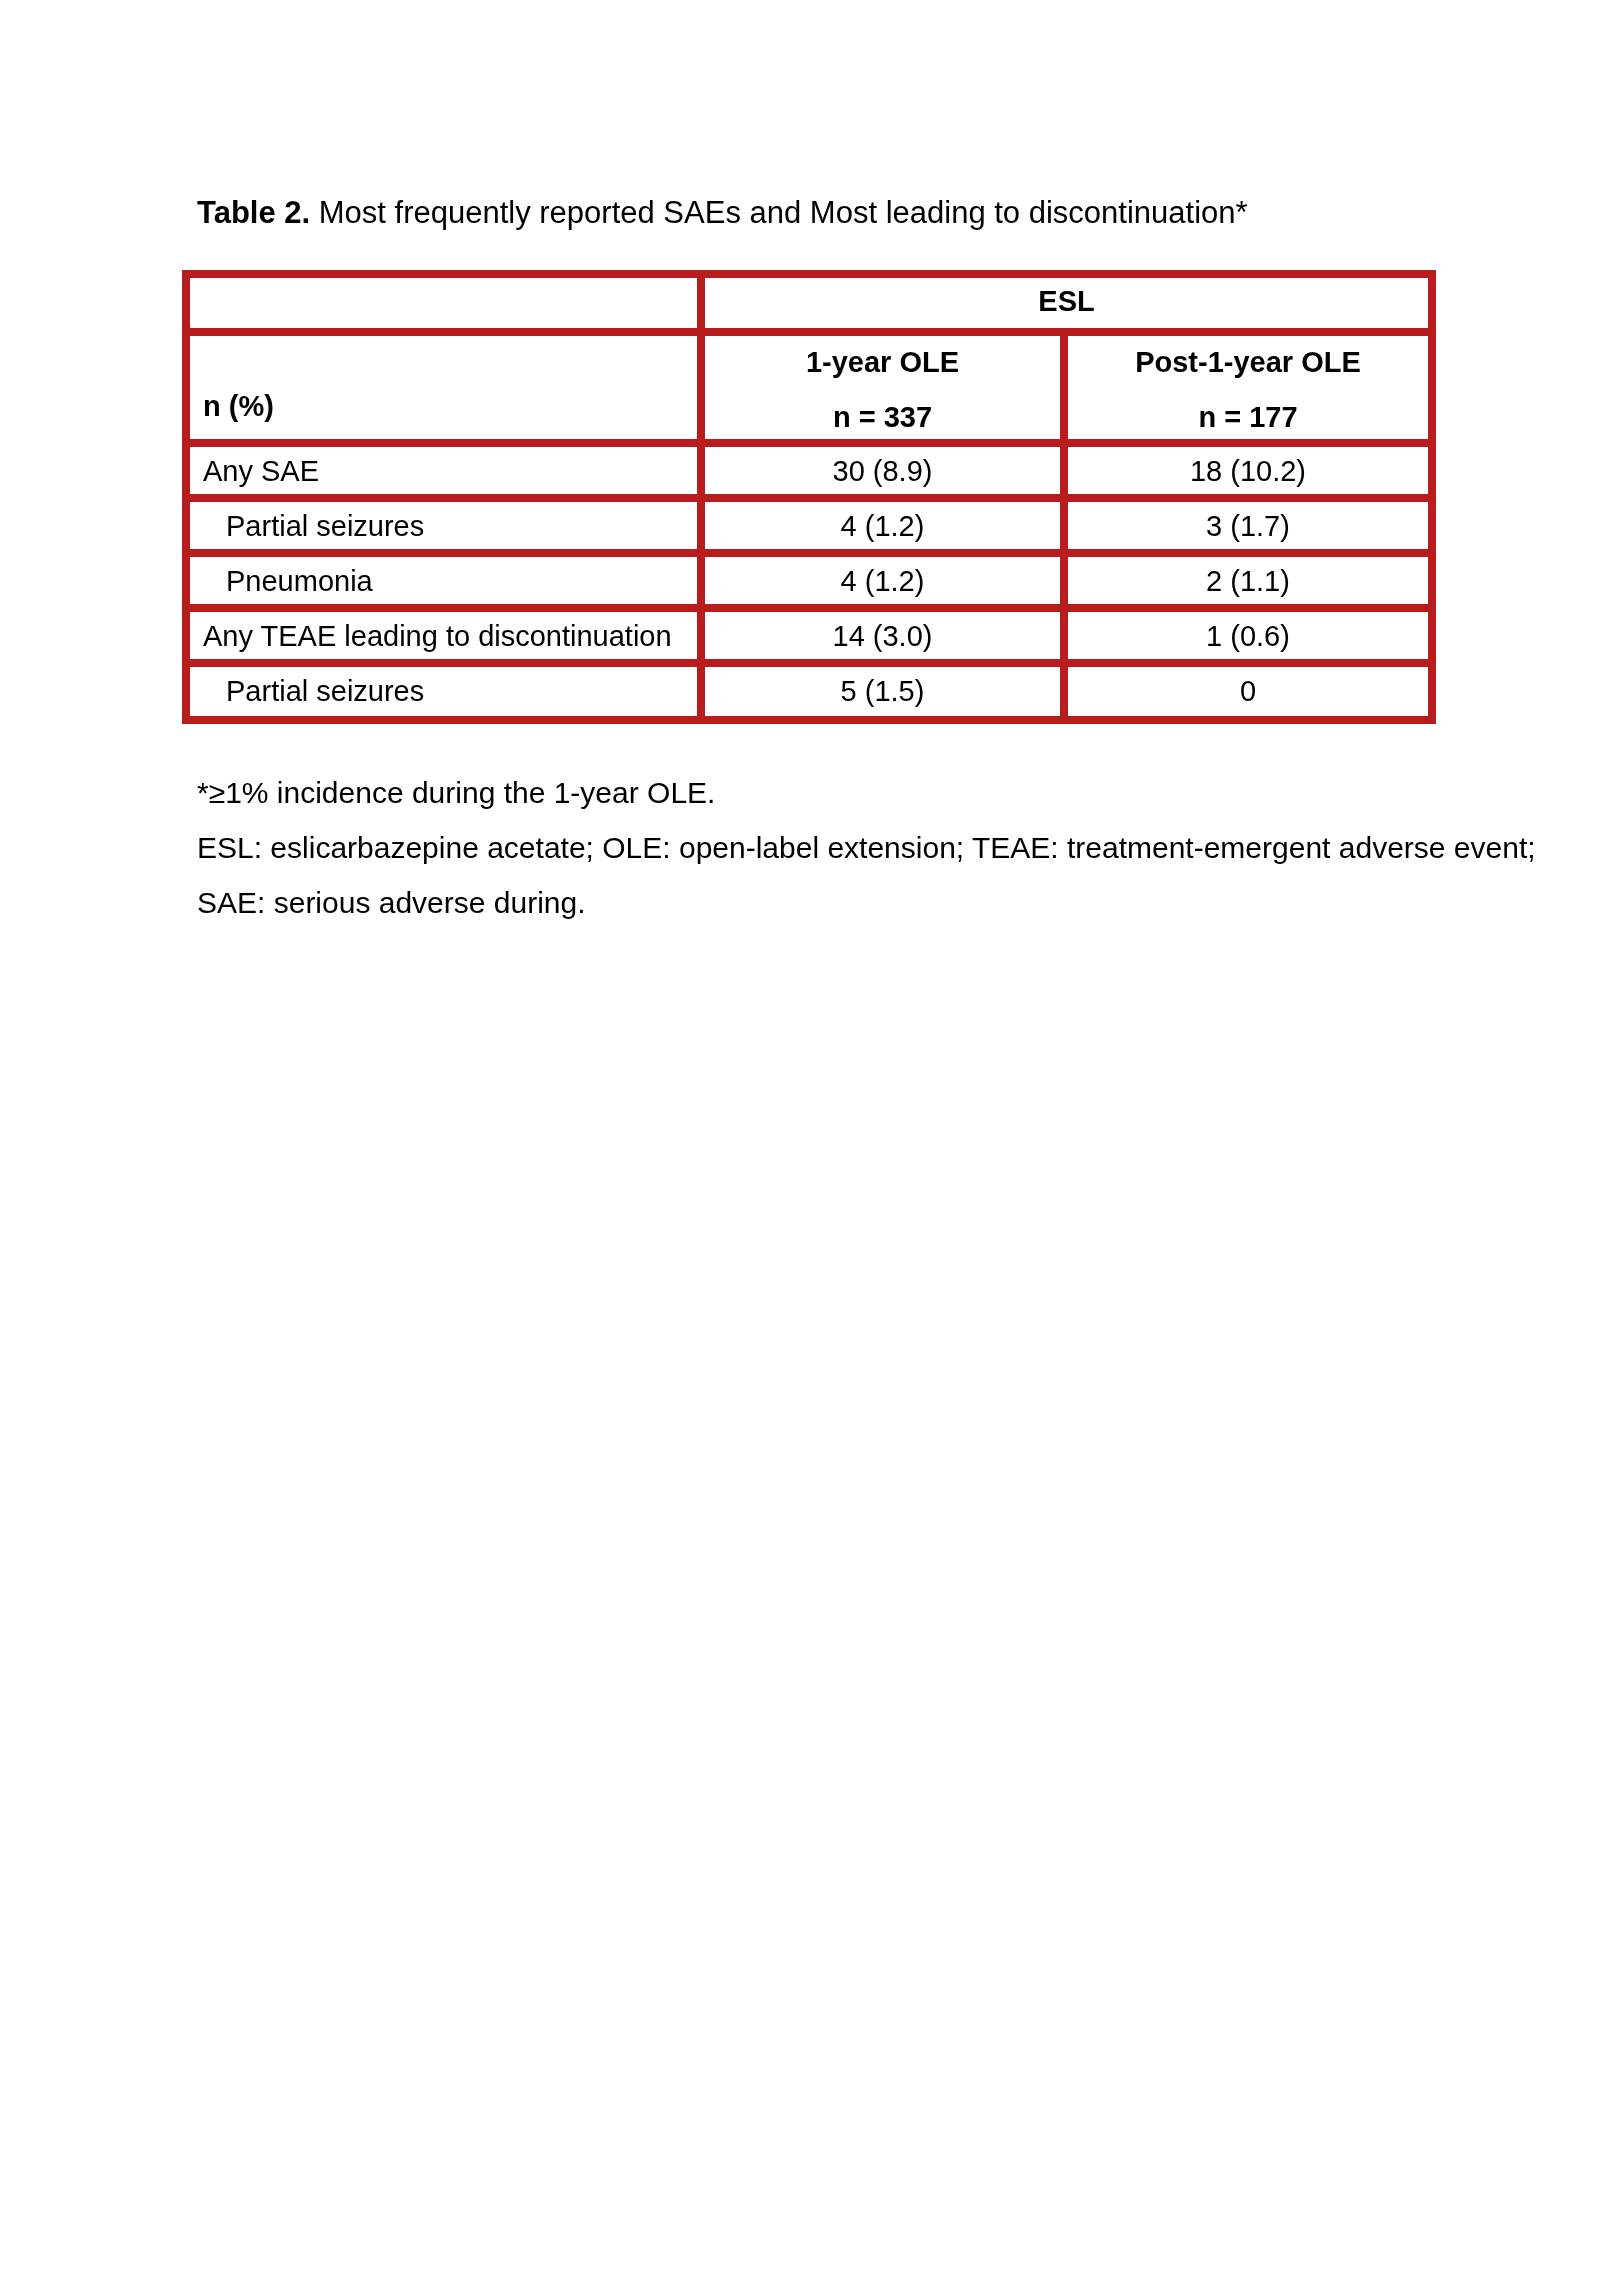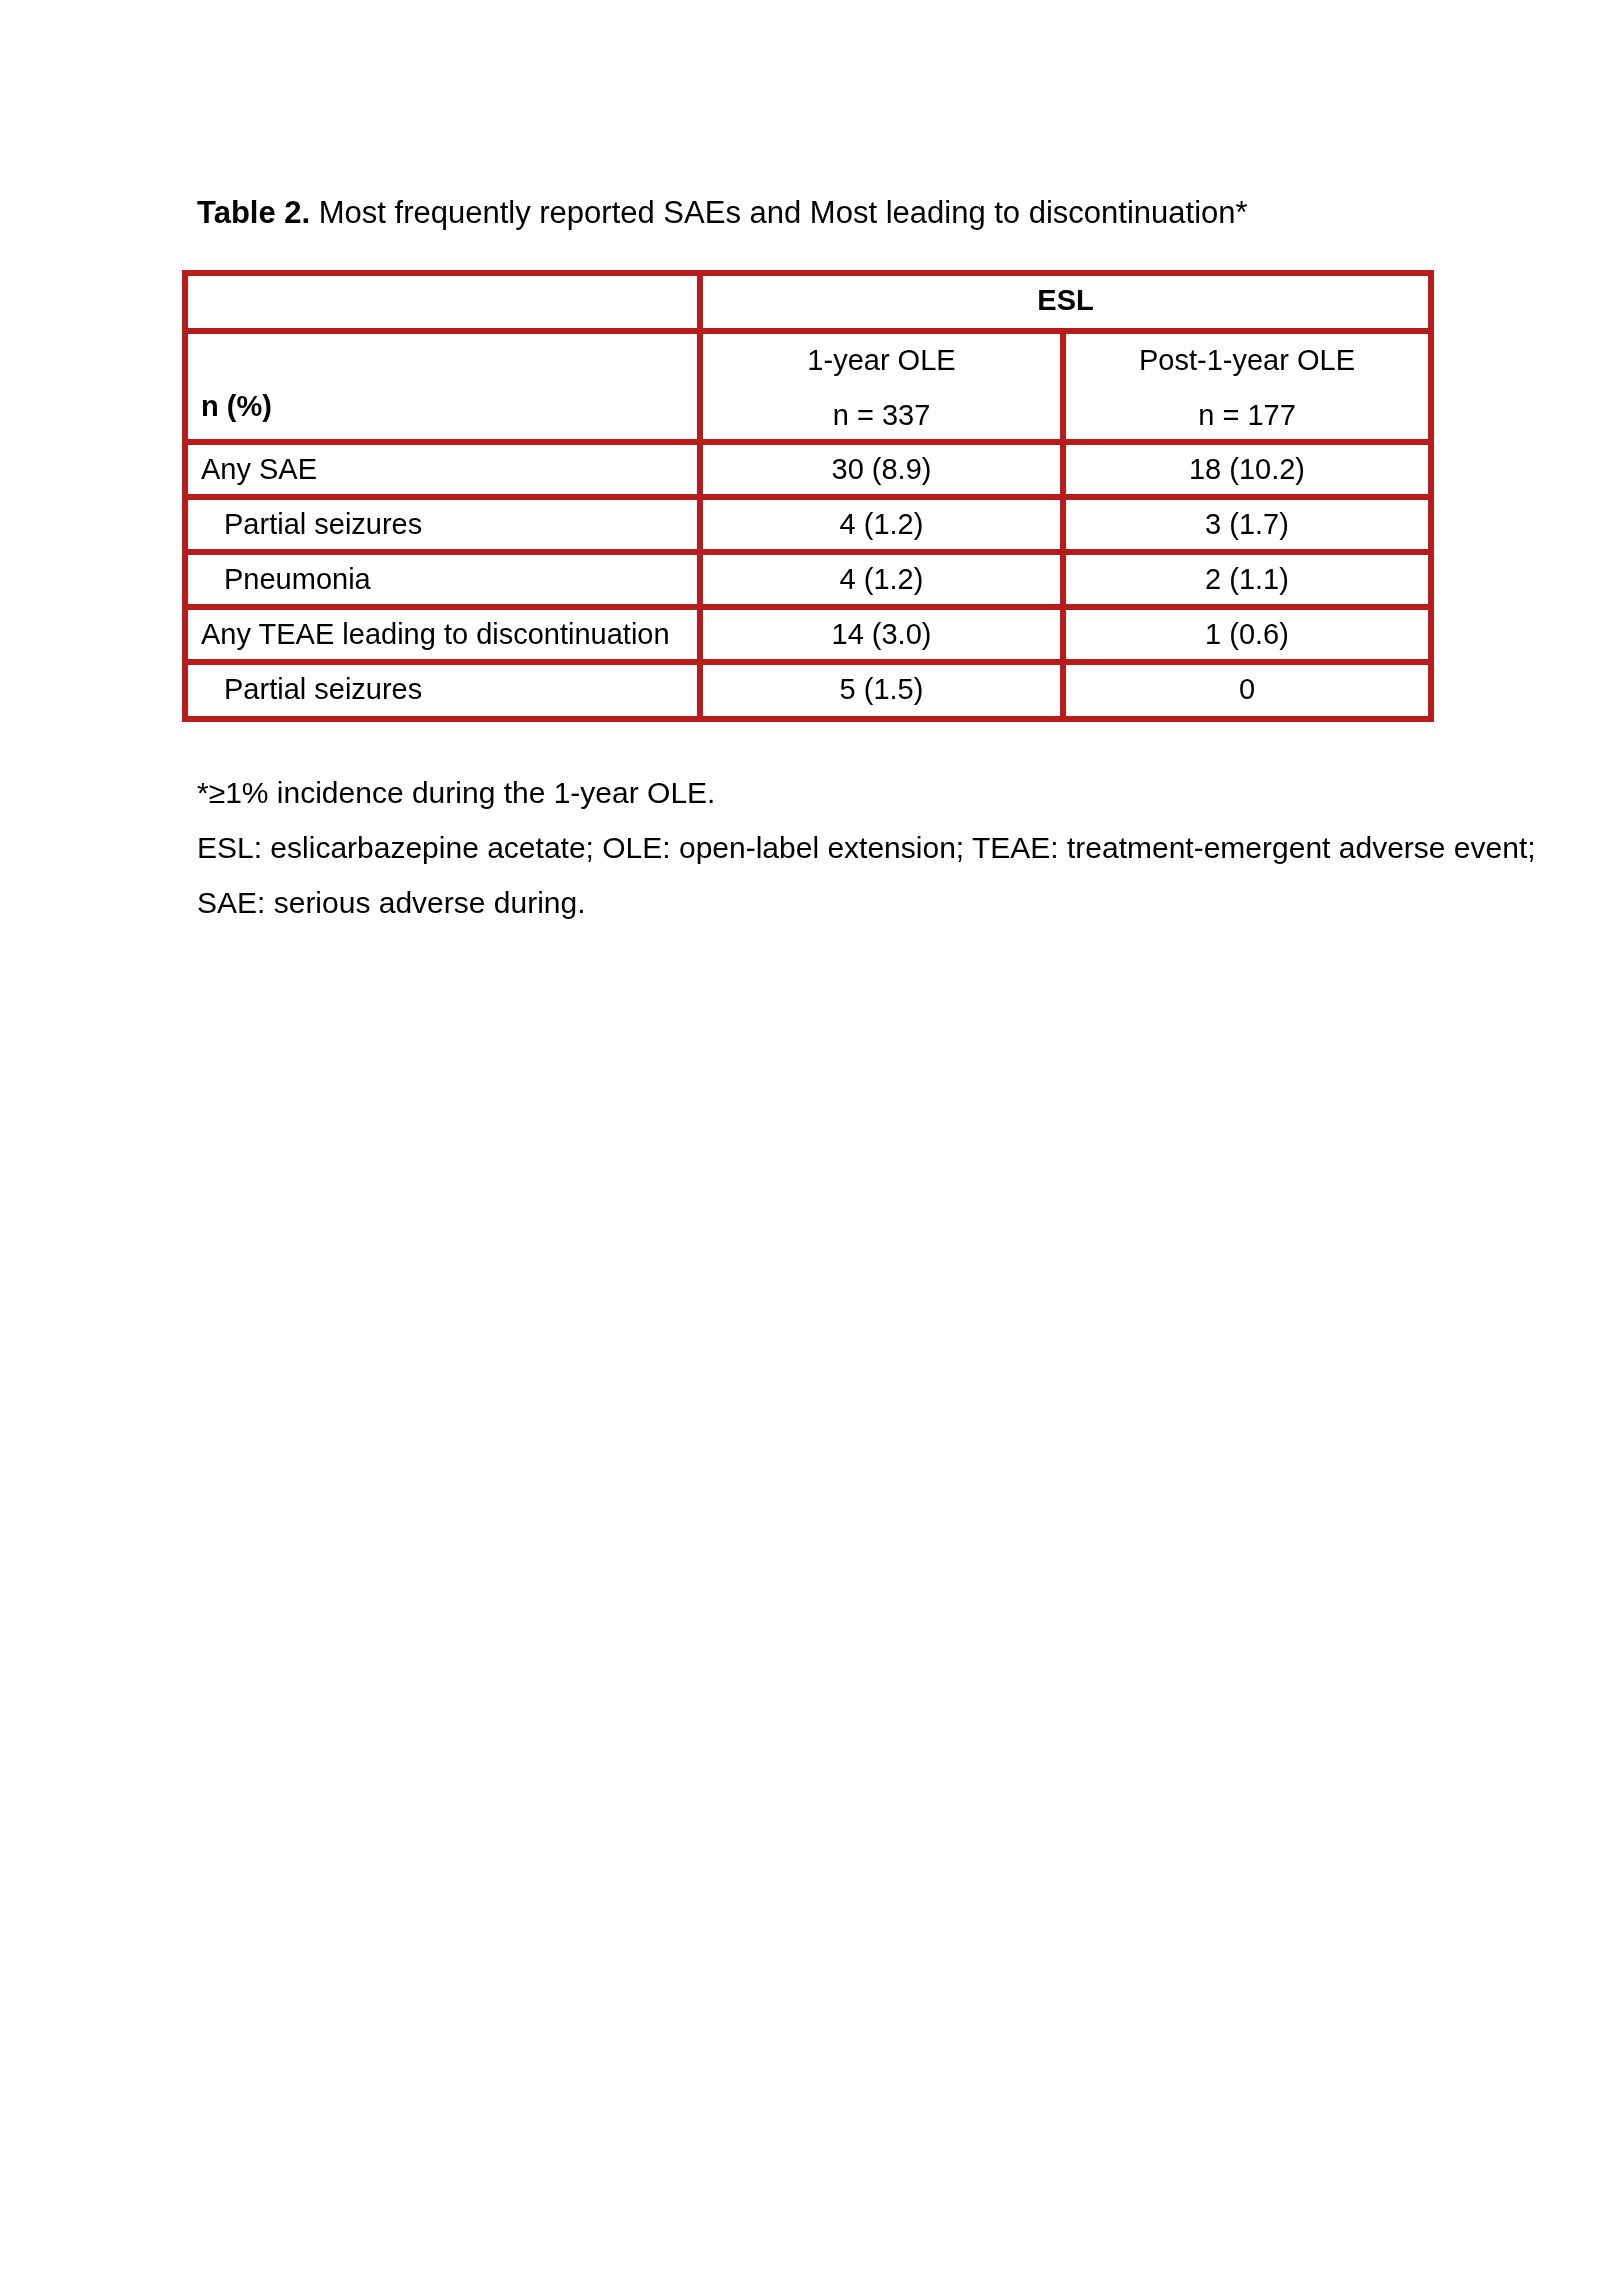--- a/index.html
+++ b/index.html
@@ -27,21 +27,21 @@
   table.data-table {
     position: absolute;
     left: 182px;
     top: 270px;
     width: 1246px;
     border-collapse: collapse;
     table-layout: fixed;
     font-size: 29px;
   }
   table.data-table td {
-    border: 6px solid #b91c1c;
+    border: 8px solid #b91c1c;
     background: #ffffff;
   }
 
   tr.row-group-header { height: 58px; }
   td.blank-cell { }
   td.group-header-cell {
     text-align: center;
     vertical-align: middle;
     font-weight: bold;
     padding-bottom: 3.9px;
@@ -49,21 +49,21 @@
 
   tr.row-col-headers { height: 111px; }
   td.stub-header-cell {
     vertical-align: bottom;
     font-weight: bold;
     padding: 0 6.5px 15.6px 13px;
   }
   td.col-header-cell {
     vertical-align: top;
     text-align: center;
-    font-weight: normal;
+    font-weight: bold;
     padding-top: 9px;
   }
   .col-header-line1, .col-header-line2 { line-height: 35px; }
   .col-header-line2 { margin-top: 19.5px; }
 
   tr.row-body { height: 55px; }
   tr.row-body-last { height: 57px; }
   td.label-cell {
     vertical-align: top;
     padding: 6.5px 6.5px 0 13px;

